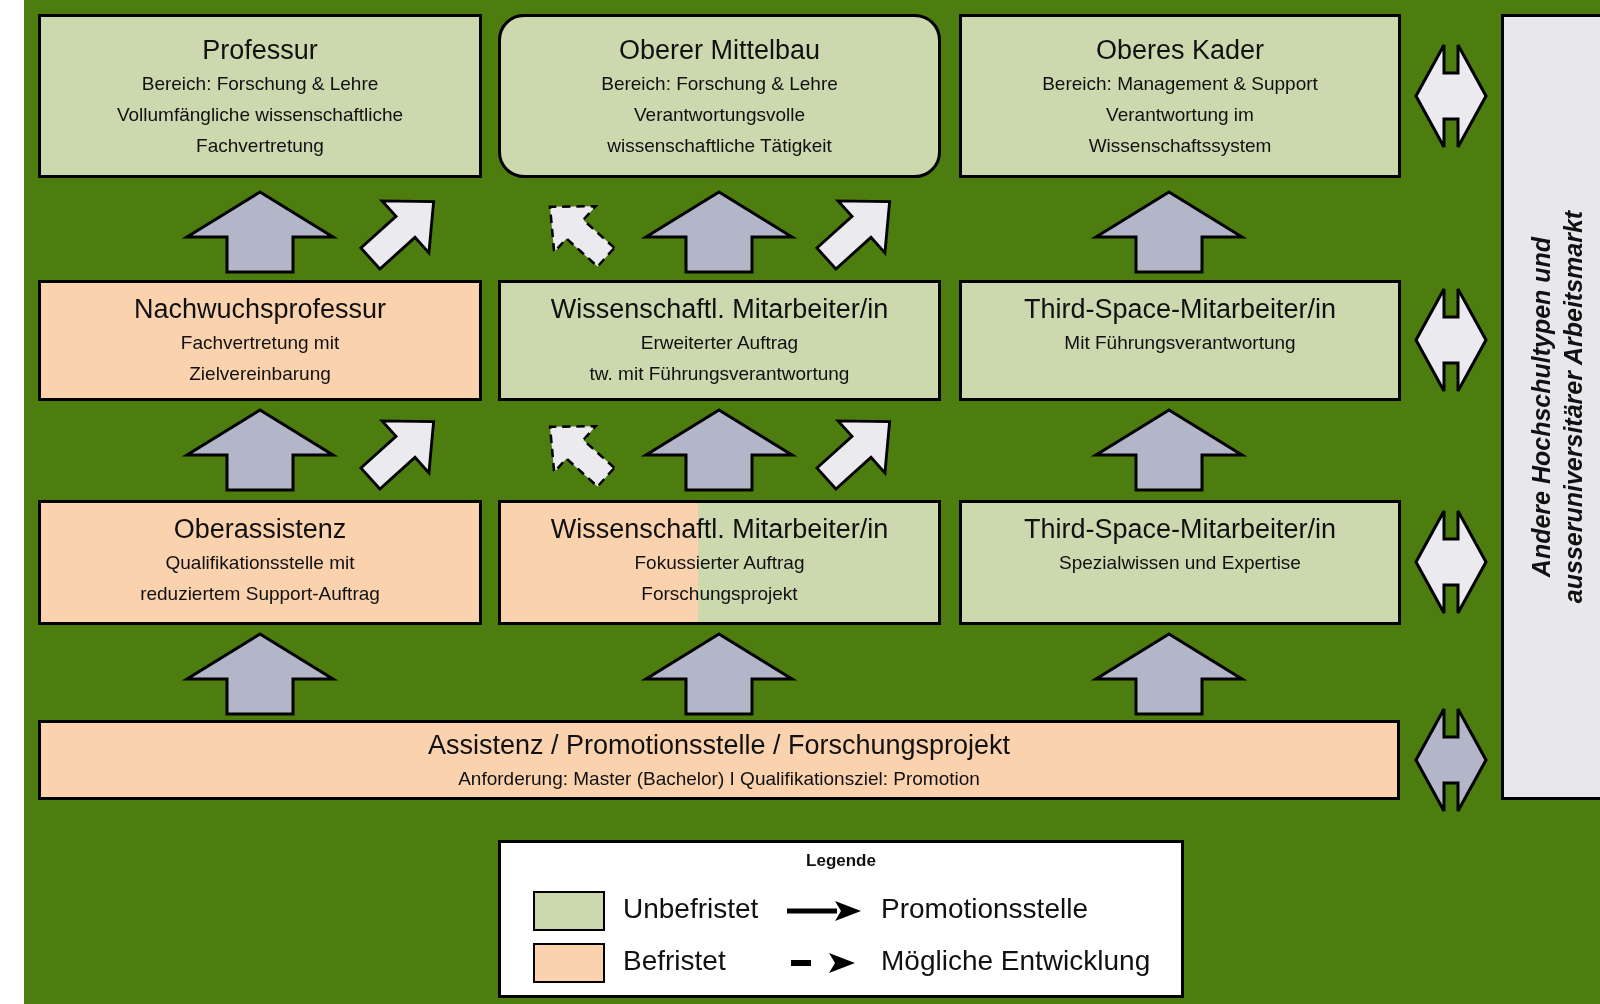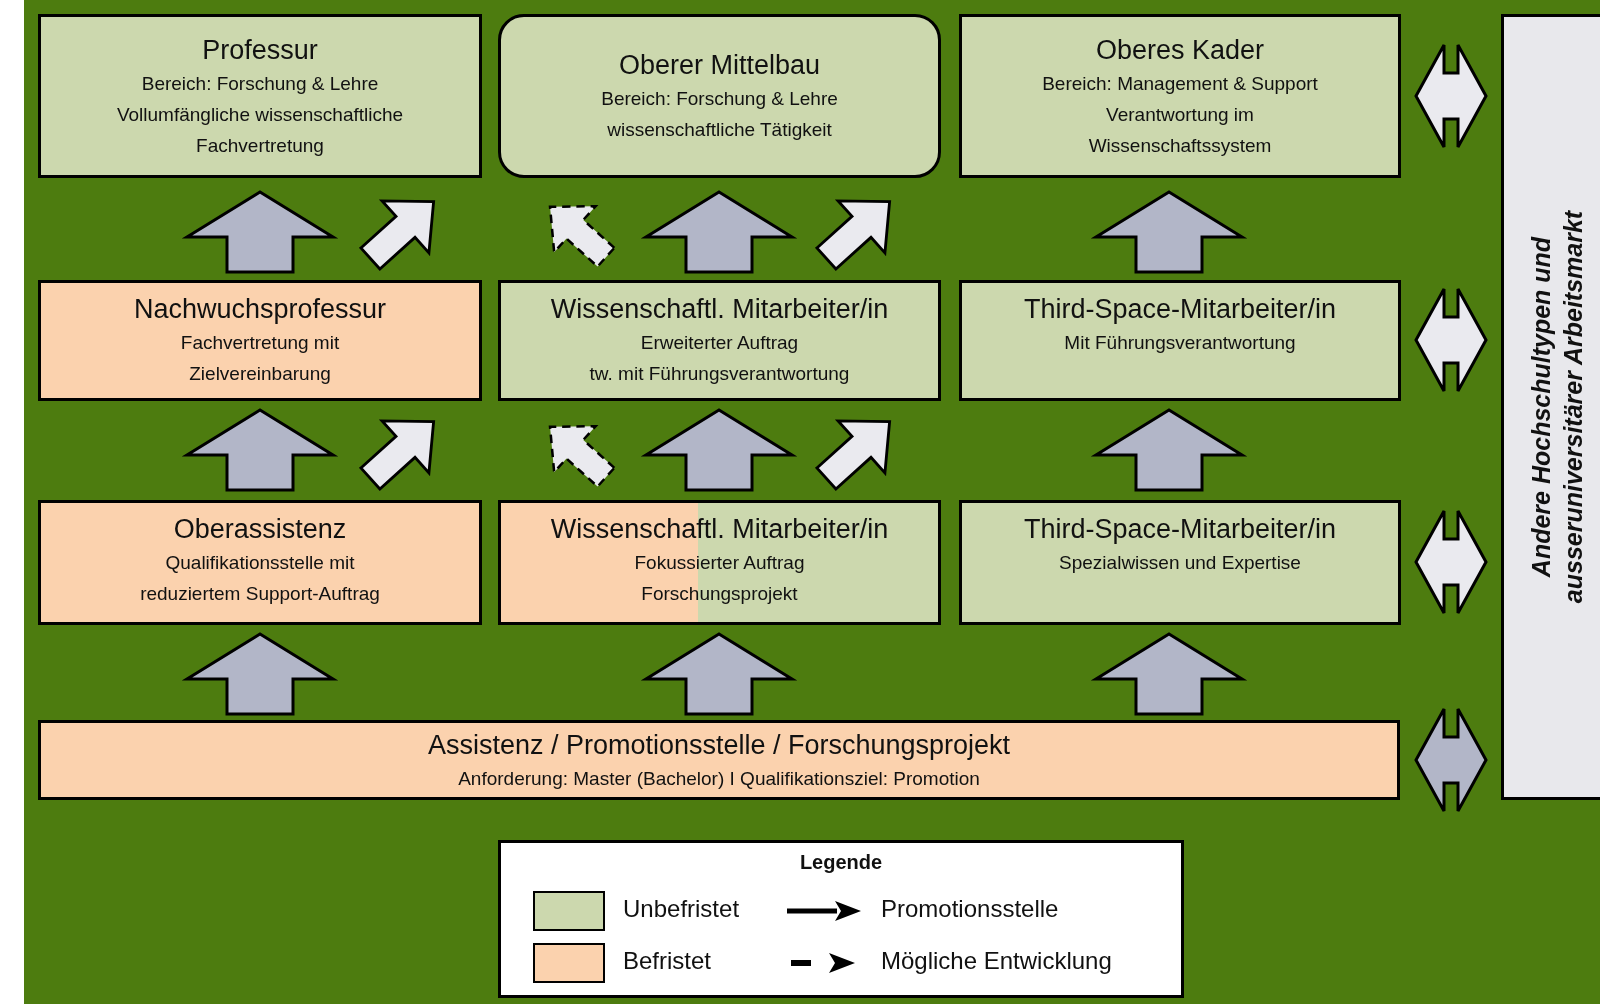--- a/index.html
+++ b/index.html
@@ -25,22 +25,22 @@
     transform:rotate(-90deg);white-space:nowrap;text-align:center;
     font-weight:bold;font-style:italic;font-size:25px;line-height:32px;
   }
   svg{position:absolute;overflow:visible;}
   .arr-gray{fill:var(--arrow_gray);stroke:#000;stroke-width:3;stroke-linejoin:miter;}
   .arr-light{fill:var(--light_gray);stroke:#000;stroke-width:3;stroke-linejoin:miter;}
   .arr-dashed{fill:var(--light_gray);stroke:#000;stroke-width:3;stroke-dasharray:10 7;stroke-linejoin:miter;}
   .legend{
     position:absolute;border:3px solid #000;box-sizing:border-box;background:#fff;
   }
-  .legend-title{position:absolute;left:0;right:0;top:8px;text-align:center;font-weight:bold;font-size:20px;}
-  .legend-label{position:absolute;font-size:24px;line-height:28px;}
+  .legend-title{position:absolute;left:0;right:0;top:8px;text-align:center;font-weight:bold;font-size:17px;}
+  .legend-label{position:absolute;font-size:28px;line-height:28px;}
   .swatch{position:absolute;width:72px;height:40px;border:2px solid #000;box-sizing:border-box;}
   .legend svg{overflow:visible;}
   .leg-arrow-line{stroke:#000;}
   .leg-arrow-head{fill:#000;}
 </style>
 </head>
 <body>
 
 <div class="canvas">
 
@@ -49,20 +49,21 @@
     <div class="lines">
         <div>Bereich: Forschung &amp; Lehre</div>
         <div>Vollumfängliche wissenschaftliche</div>
         <div>Fachvertretung</div>
       </div>
   </div>
   <div class="box green center" style="left:474px;top:14px;width:443px;height:164px;border-radius:26px;">
     <div class="title">Oberer Mittelbau</div>
     <div class="lines">
         <div>Bereich: Forschung &amp; Lehre</div>
+        <div>Verantwortungsvolle</div>
         <div>wissenschaftliche Tätigkeit</div>
       </div>
   </div>
   <div class="box green center" style="left:935px;top:14px;width:442px;height:164px;">
     <div class="title">Oberes Kader</div>
     <div class="lines">
         <div>Bereich: Management &amp; Support</div>
         <div>Verantwortung im</div>
         <div>Wissenschaftssystem</div>
       </div>

